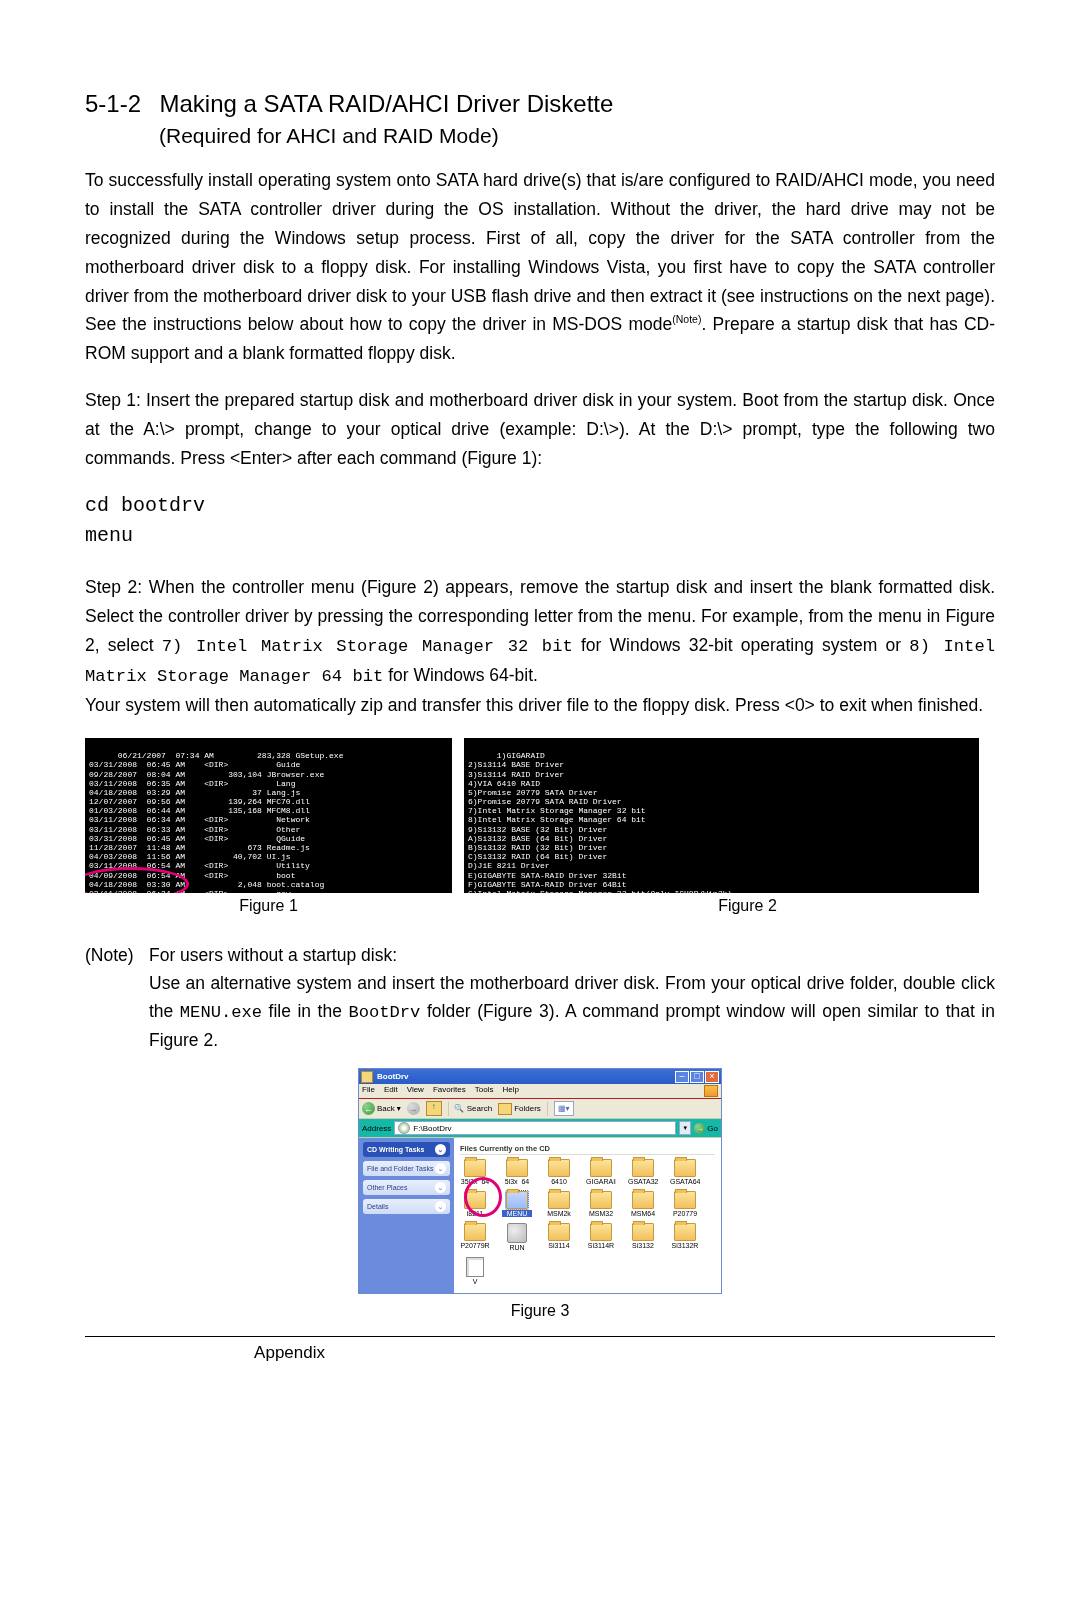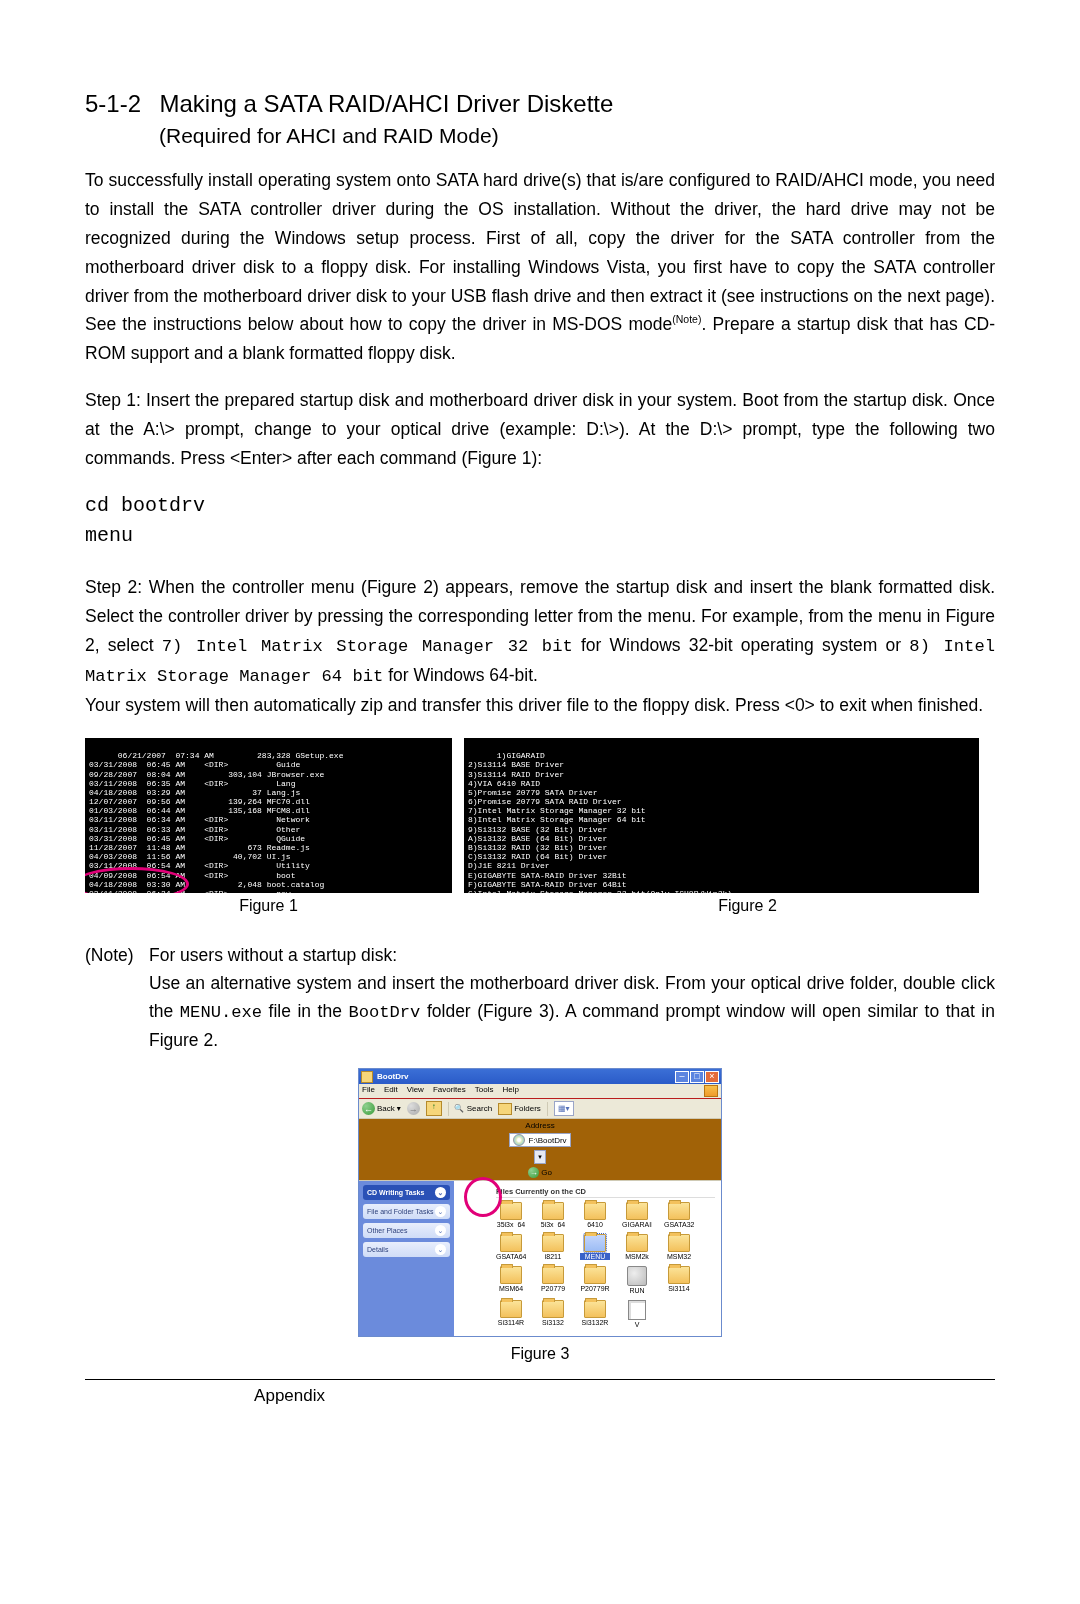--- a/index.html
+++ b/index.html
@@ -91,22 +91,22 @@
   }
   .winxp .tool-btn { display: flex; align-items: center; gap: 2px; }
   .winxp .circle { width: 13px; height: 13px; border-radius: 50%; background: radial-gradient(circle at 30% 30%, #8fd08f, #3a9c3a); display: flex; align-items: center; justify-content: center; color: #fff; font-size: 9px; }
   .winxp .circle.gray { background: radial-gradient(circle at 30% 30%, #ddd, #aaa); color: #777; }
   .winxp .up-ico { width: 14px; height: 13px; background: #f6d67a; border: 1px solid #b58a2b; position: relative; }
   .winxp .up-ico::after { content: "↑"; position: absolute; inset: 0; text-align: center; font-size: 8px; color: #2a7e2a; }
   .winxp .sep { width: 1px; height: 14px; background: #cfcab5; }
   .winxp .fold-i { width: 12px; height: 10px; background: #f6d67a; border:1px solid #b58a2b; }
   .winxp .view-i { width: 18px; height: 13px; border: 1px solid #9aa5c7; background: #fff; display: flex; align-items: center; justify-content: center; color: #5470b8; font-size: 8px; }
   .winxp .addrbar {
-    background: #a16207; border-bottom: 1px solid #cfcab5;
-    padding: 2px 3px; display: flex; align-items: center; gap: 3px; flex-direction: column;
+    background: #14b8a6; border-bottom: 1px solid #cfcab5;
+    padding: 2px 3px; display: flex; align-items: center; gap: 3px;
   }
   .winxp .addr-input { flex: 1; background: #fff; border: 1px solid #9aa5c7; height: 12px; display: flex; align-items: center; padding: 0 3px; }
   .winxp .addr-input .cd-ico { width: 10px; height: 10px; border-radius: 50%;
     background: radial-gradient(circle, #fff 20%, #d7e5b5 45%, #9bd5d8 70%, #c7a7e4 90%); border: 1px solid #999; margin-right: 3px; }
   .winxp .addr-dd { width: 10px; height: 12px; background: #e6eaf4; border: 1px solid #9aa5c7; text-align: center; font-size: 7px; line-height: 12px; }
   .winxp .go-btn { display: flex; align-items: center; gap: 2px; }
   .winxp .go-circ { width: 11px; height: 11px; border-radius: 50%; background: radial-gradient(circle at 30% 30%, #8fd08f, #3a9c3a); color: #fff; font-size: 8px; text-align: center; line-height: 11px; }
   .winxp .body { display: flex; }
   .winxp .sidepane { width: 95px; background: #6b8bdc; padding: 4px; box-sizing: border-box; }
   .winxp .task-box {
@@ -118,21 +118,21 @@
     font-size: 7px;
     display: flex; align-items: center;
     white-space: nowrap;
     overflow: hidden;
   }
   .winxp .task-box.sel { background: #2a51b6; color: #fff; font-weight: bold; }
   .winxp .task-box .chev {
     margin-left: auto; width: 11px; height: 11px; border-radius: 50%;
     background: #fff; color: #5470b8; text-align: center; line-height: 11px; font-size: 7px;
   }
-  .winxp .content { flex: 1; background: #fff; padding: 4px 6px 8px 6px; margin-left: 36px; }
+  .winxp .content { flex: 1; background: #fff; padding: 4px 6px 8px 6px; }
   .winxp .sect-hdr { font-size: 7.5px; color: #333; font-weight: bold; margin: 2px 0 4px 0; border-bottom: 1px solid #ddd; padding-bottom: 1px; }
   .winxp .icon-grid { display: flex; flex-wrap: wrap; gap: 6px 12px; }
   .winxp .icon-item { width: 30px; text-align: center; }
   .winxp .icon-item .fold {
     width: 20px; height: 16px; margin: 0 auto;
     background: linear-gradient(#fbe49a, #f3c15c);
     border: 1px solid #c79a39; border-radius: 1px;
     position: relative;
   }
   .winxp .icon-item .fold::before {

